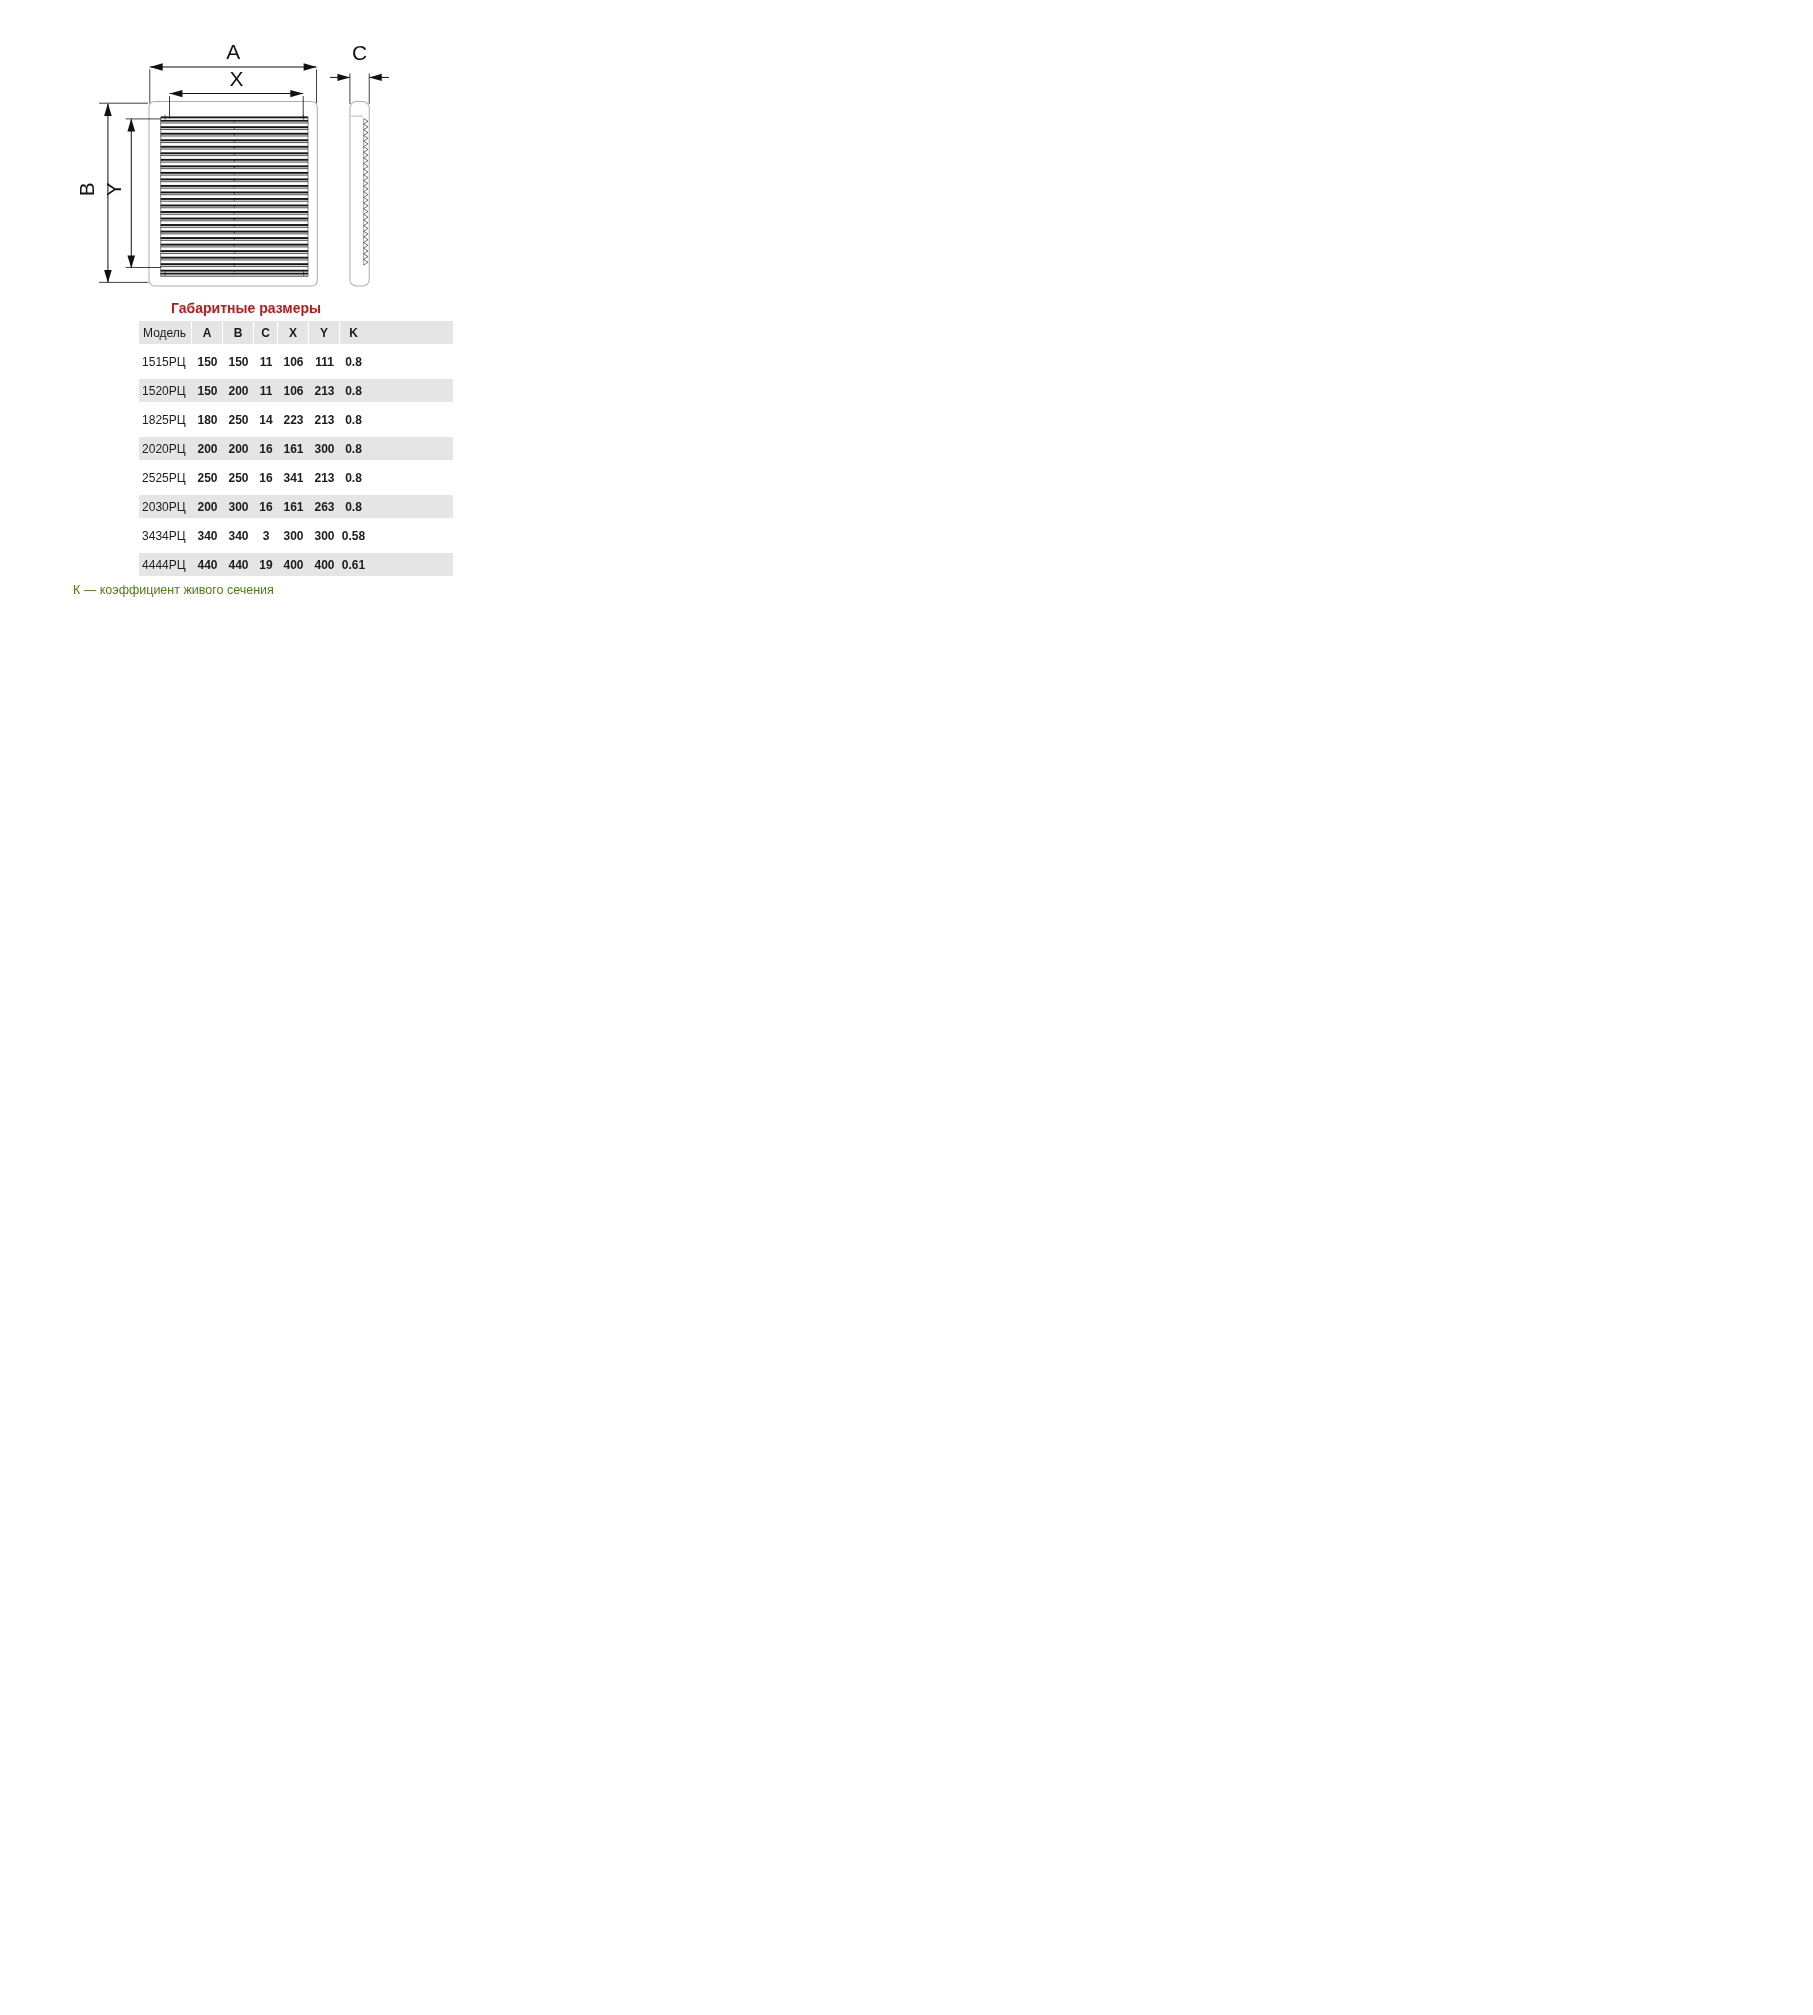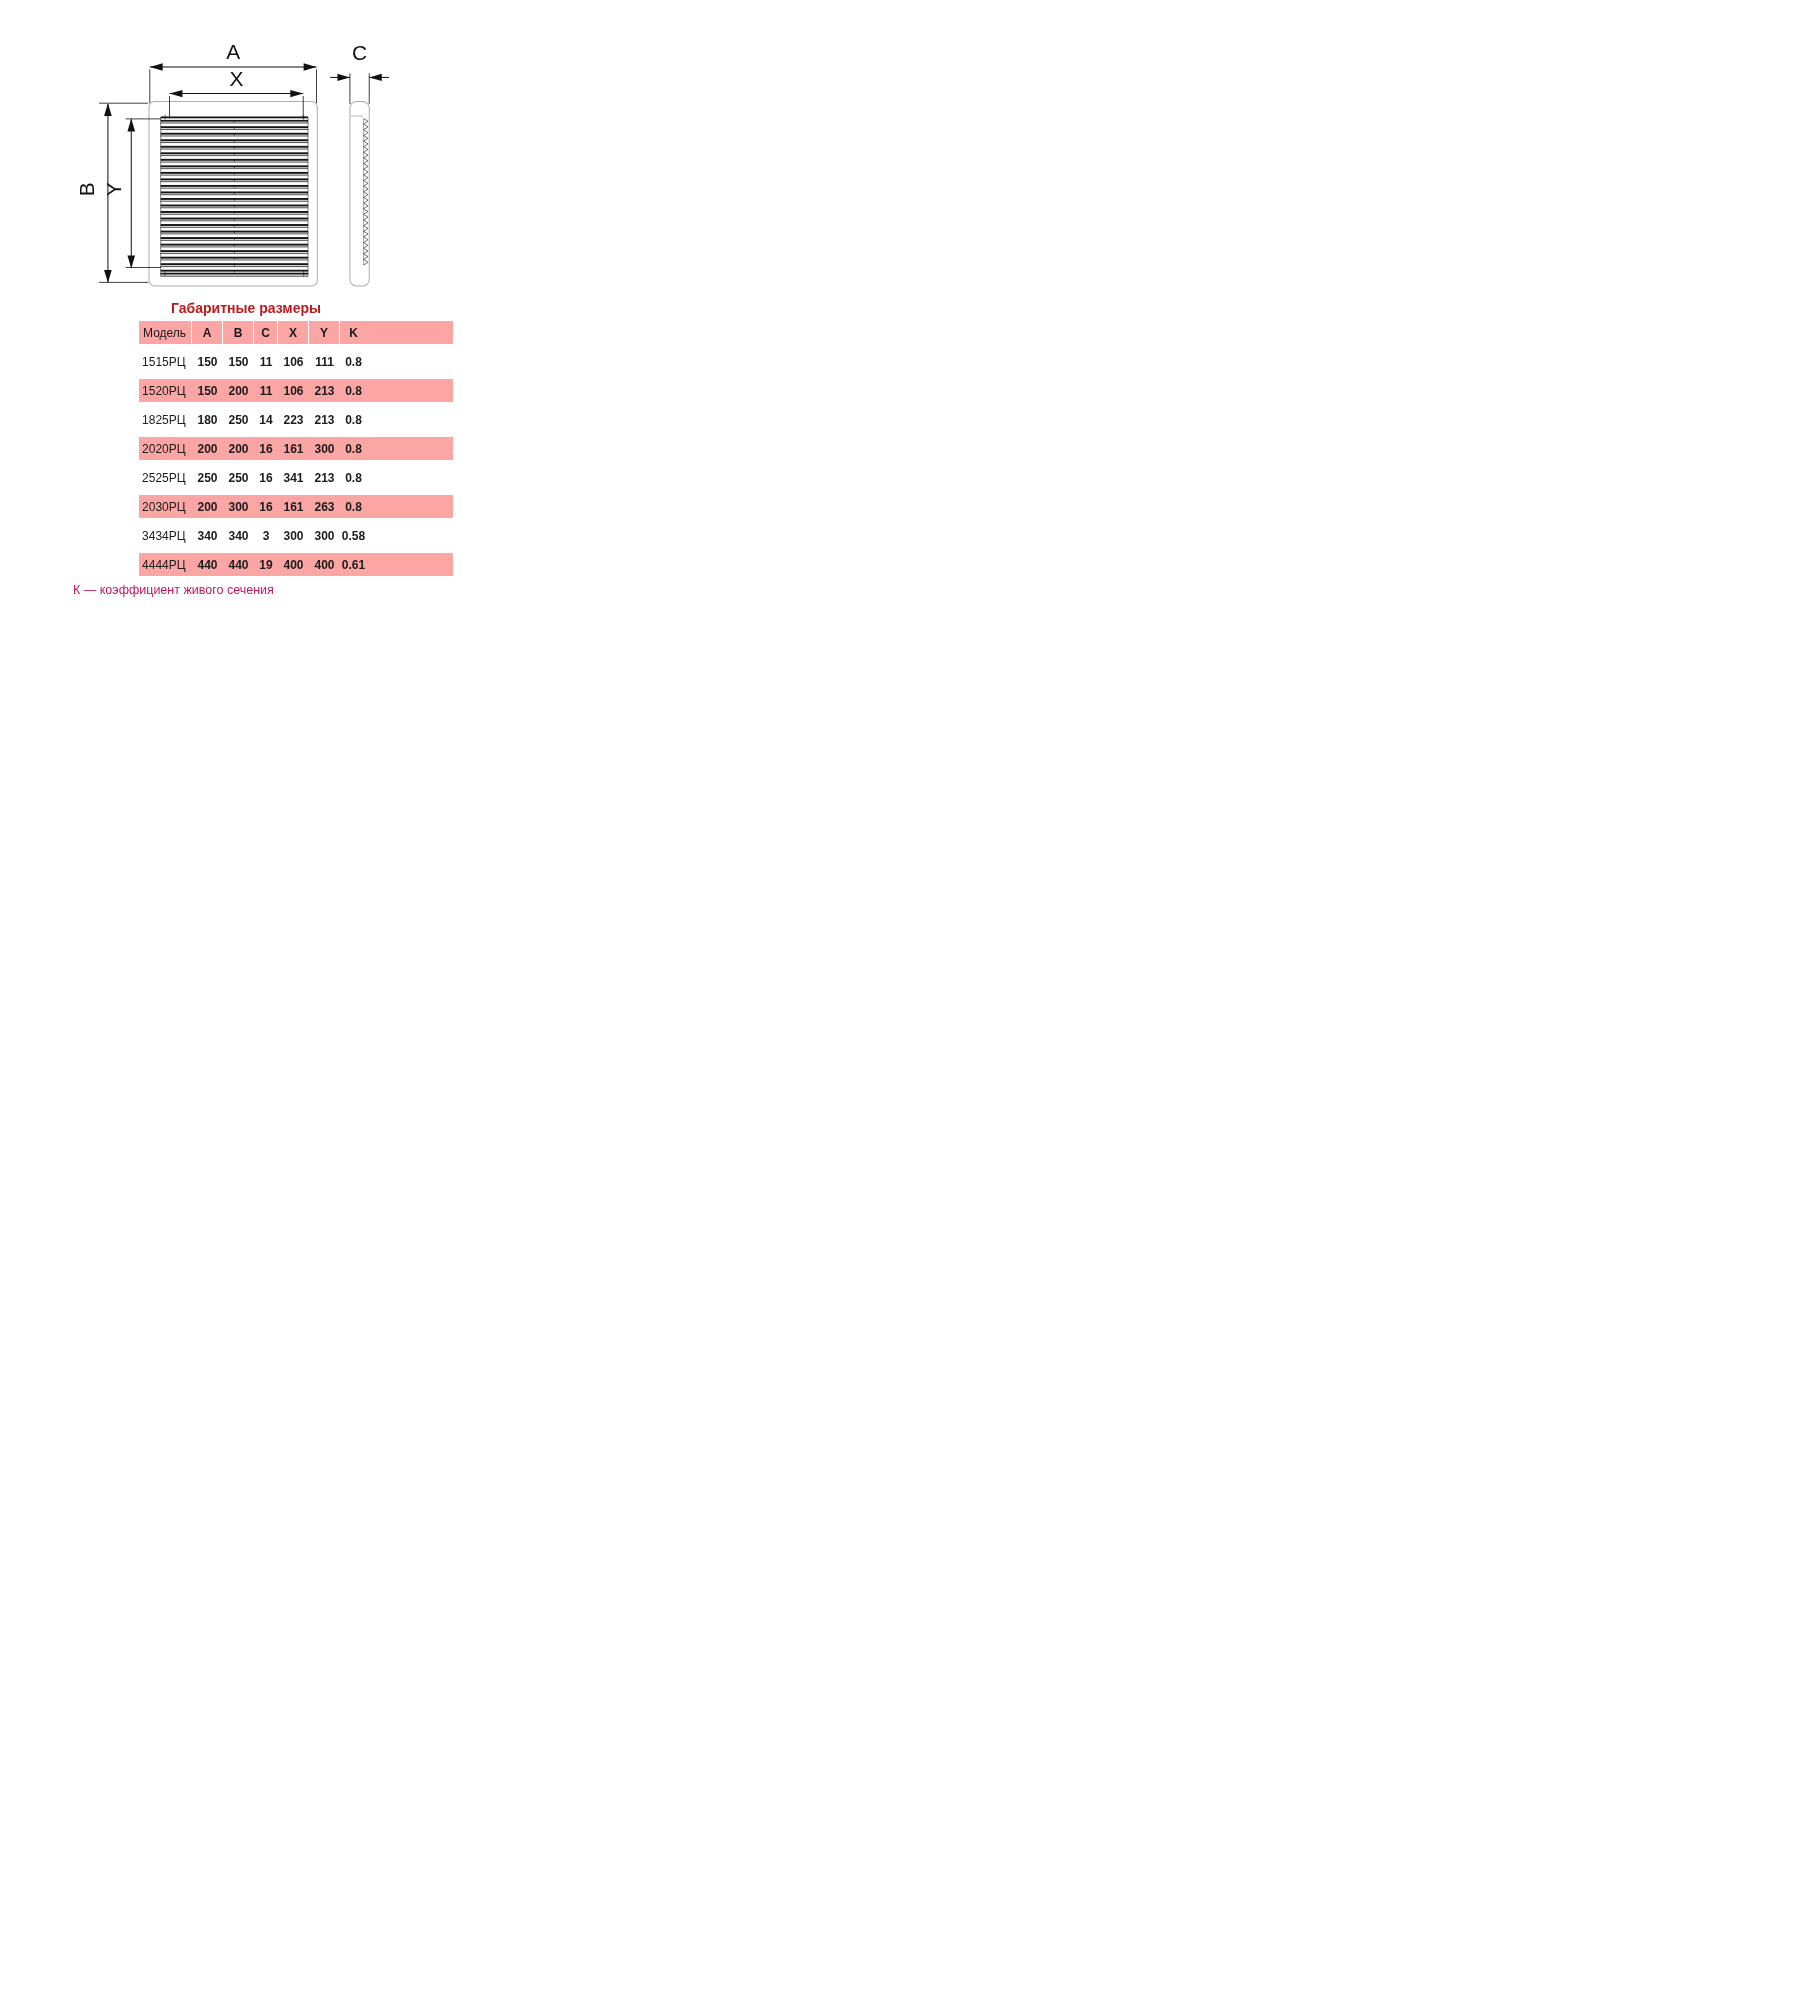--- a/index.html
+++ b/index.html
@@ -27,21 +27,21 @@
     color: #b91c1c;
   }
 
   .dim-table { margin-left: 139px; }
   .trow {
     display: flex;
     height: 23px;
     margin-bottom: 6px;
     align-items: stretch;
   }
-  .trow.gray { background: #fca5a5; }
+  .trow.gray { background: #e5e5e5; }
   .tcell {
     box-sizing: border-box;
     display: flex;
     align-items: center;
     justify-content: center;
     font-size: 12px;
     color: #1b1b1b;
     white-space: nowrap;
   }
   .c0 { width: 53px; justify-content: flex-end; padding-right: 6.4px; }
@@ -52,21 +52,21 @@
   .c5 { width: 31px; }
   .c6 { width: 27px; }
   .num { font-weight: 700; }
   .header .tcell { font-weight: 700; border-right: 0.8px solid #ffffff; }
   .header .tcell:last-child { border-right: none; }
   .header .c0 { font-weight: 400; justify-content: flex-start; padding-left: 4px; }
 
   .footnote {
     margin: 6.4px 0 0 73px;
     font-size: 12.5px;
-    color: #be185d;
+    color: #4d7c0f;
   }
 
   .dim-text {
     font-family: "Liberation Sans", "DejaVu Sans", sans-serif;
     font-size: 52px;
     fill: #111;
   }
 </style>
 </head>
 <body>

